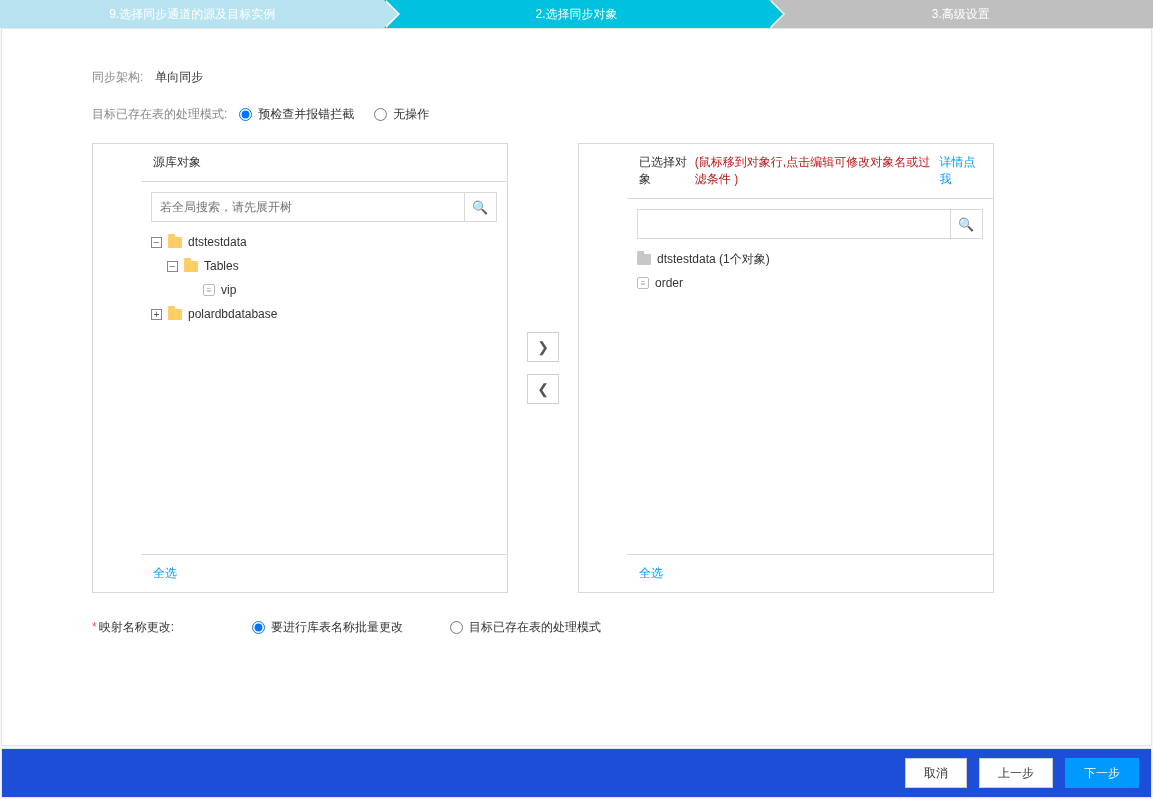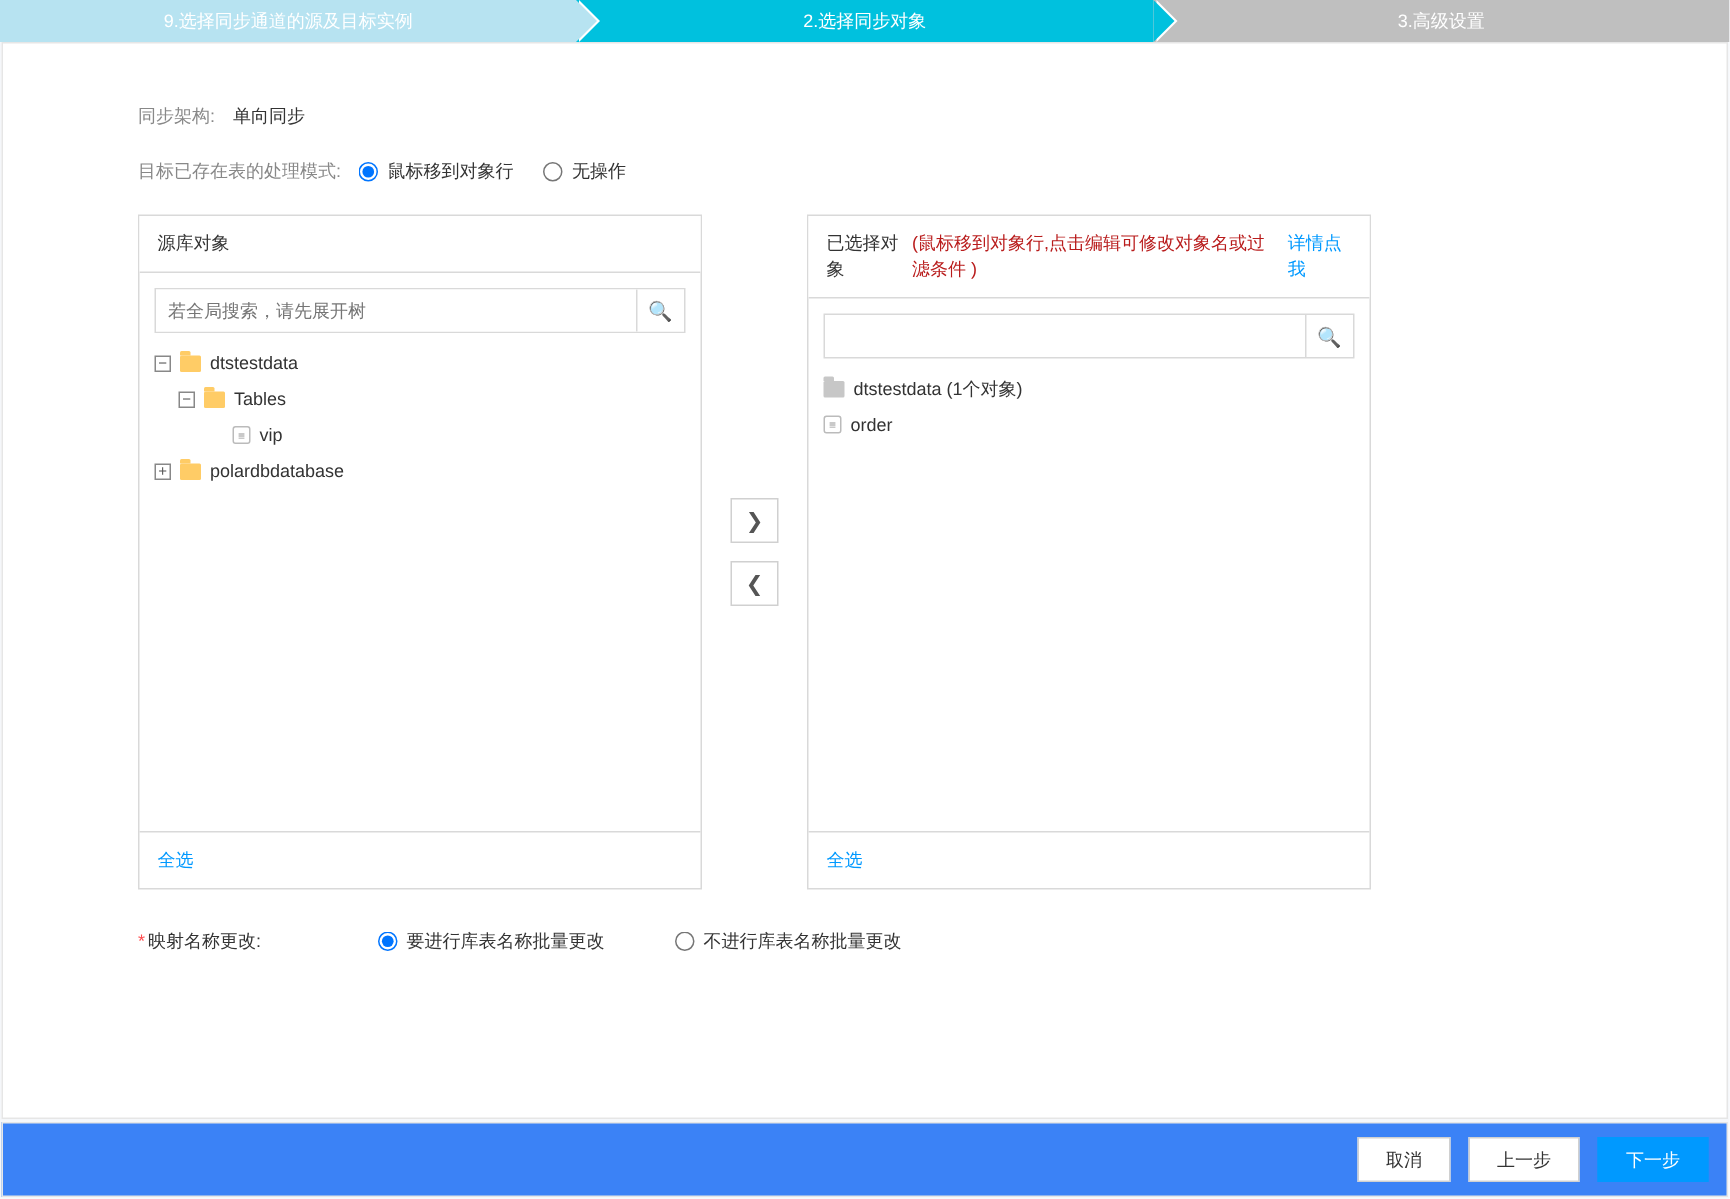--- a/index.html
+++ b/index.html
@@ -24,21 +24,21 @@
 
 .row { display: flex; align-items: center; margin-bottom: 20px; font-size: 12px; color: #888; }
 .row-label { width: auto; margin-right: 12px; color: #888; }
 .row-value { color: #333; }
 
 .radio-opt { display: inline-flex; align-items: center; margin-right: 20px; color: #333; cursor: pointer; }
 .radio-opt input { margin-right: 6px; }
 
 
 .transfer { display: flex; margin-top: 10px; }
-.box { width: 376px; border: 1px solid #d9d9d9; background: #fff; display: flex; flex-direction: column; }
+.box { width: 416px; border: 1px solid #d9d9d9; background: #fff; display: flex; flex-direction: column; padding-left: 48px; }
 .box-header { border-bottom: 1px solid #d9d9d9; padding: 10px 12px; font-size: 12px; color: #333; background: #fff; display:flex; align-items:center; }
 .hint-orange { color: #b91c1c; margin-left: 4px; }
 .hint-link { color: #0099ff; margin-left: 4px; cursor: pointer; }
 .box-body { padding: 10px; flex: 1; }
 .search-wrap { display: flex; border: 1px solid #d9d9d9; height: 30px; margin-bottom: 8px; }
 .search-wrap input { flex:1; border:none; outline:none; padding: 0 8px; font-size:12px; color:#333; }
 .search-btn { width: 32px; border-left: 1px solid #d9d9d9; background:#fff; display:flex; align-items:center; justify-content:center; cursor:pointer; color:#555; font-size:13px; }
 
 
 .tree { font-size: 12px; color: #333; }
@@ -58,21 +58,21 @@
 
 .arrows { width: 70px; display:flex; flex-direction:column; align-items:center; justify-content:center; gap:12px; }
 .arrow-btn { width:32px; height:30px; border:1px solid #d0d0d0; background:#fff; font-size:14px; color:#555; cursor:pointer; display:flex; align-items:center; justify-content:center; }
 
 
 .mapping-row { display:flex; align-items:flex-start; margin-top:26px; font-size:12px; }
 .req { color:#ff4d4f; margin-right:2px; }
 .mapping-label { color:#333; width: 160px; }
 
 
-.footer { position:absolute; left:1px; right:1px; bottom:1px; height:50px; background:#3b82f6; border:1px solid #e6e6e6; display:flex; align-items:center; justify-content:flex-end; padding:0 12px; gap:12px; }
+.footer { position:absolute; left:1px; right:1px; bottom:1px; height:50px; background:#1d4ed8; border:1px solid #e6e6e6; display:flex; align-items:center; justify-content:flex-end; padding:0 12px; gap:12px; }
 .btn { height:30px; padding:0 18px; background:#fff; border:1px solid #d0d0d0; color:#333; font-size:12px; cursor:pointer; }
 .btn-primary { background:#0099ff; border-color:#0099ff; color:#fff; }
 </style>
 </head>
 <body>
 
 <div class="container">
 
   <div class="steps">
     <div class="step step-done"><span>9.选择同步通道的源及目标实例</span></div>
@@ -84,21 +84,21 @@
 
     <div class="row">
       <span class="row-label">同步架构:</span>
       <span class="row-value">单向同步</span>
     </div>
 
     <div class="row">
       <span class="row-label">目标已存在表的处理模式:</span>
       <label class="radio-opt">
         <input type="radio" name="existing" checked="" style="">
-        <span>鼠标移到对象行</span>
+        <span>预检查并报错拦截</span>
       </label>
       <label class="radio-opt">
         <input type="radio" name="existing" style="">
         <span>无操作</span>
       </label>
     </div>
 
     <div class="transfer">
 
       <div class="box" style="height:450px">
@@ -176,21 +176,21 @@
     </div>
 
     <div class="mapping-row">
       <span class="mapping-label"><span class="req">*</span><span>映射名称更改:</span></span>
       <label class="radio-opt" style="margin-left:0; width:178px">
         <input type="radio" name="mapping" checked="" style="">
         <span>要进行库表名称批量更改</span>
       </label>
       <label class="radio-opt">
         <input type="radio" name="mapping" style="">
-        <span>不进行库表名称批量更改</span>
+        <span>目标已存在表的处理模式</span>
       </label>
     </div>
 
   </div>
 
   <div class="footer">
     <button class="btn">取消</button>
     <button class="btn">上一步</button>
     <button class="btn btn-primary">下一步</button>
   </div>

